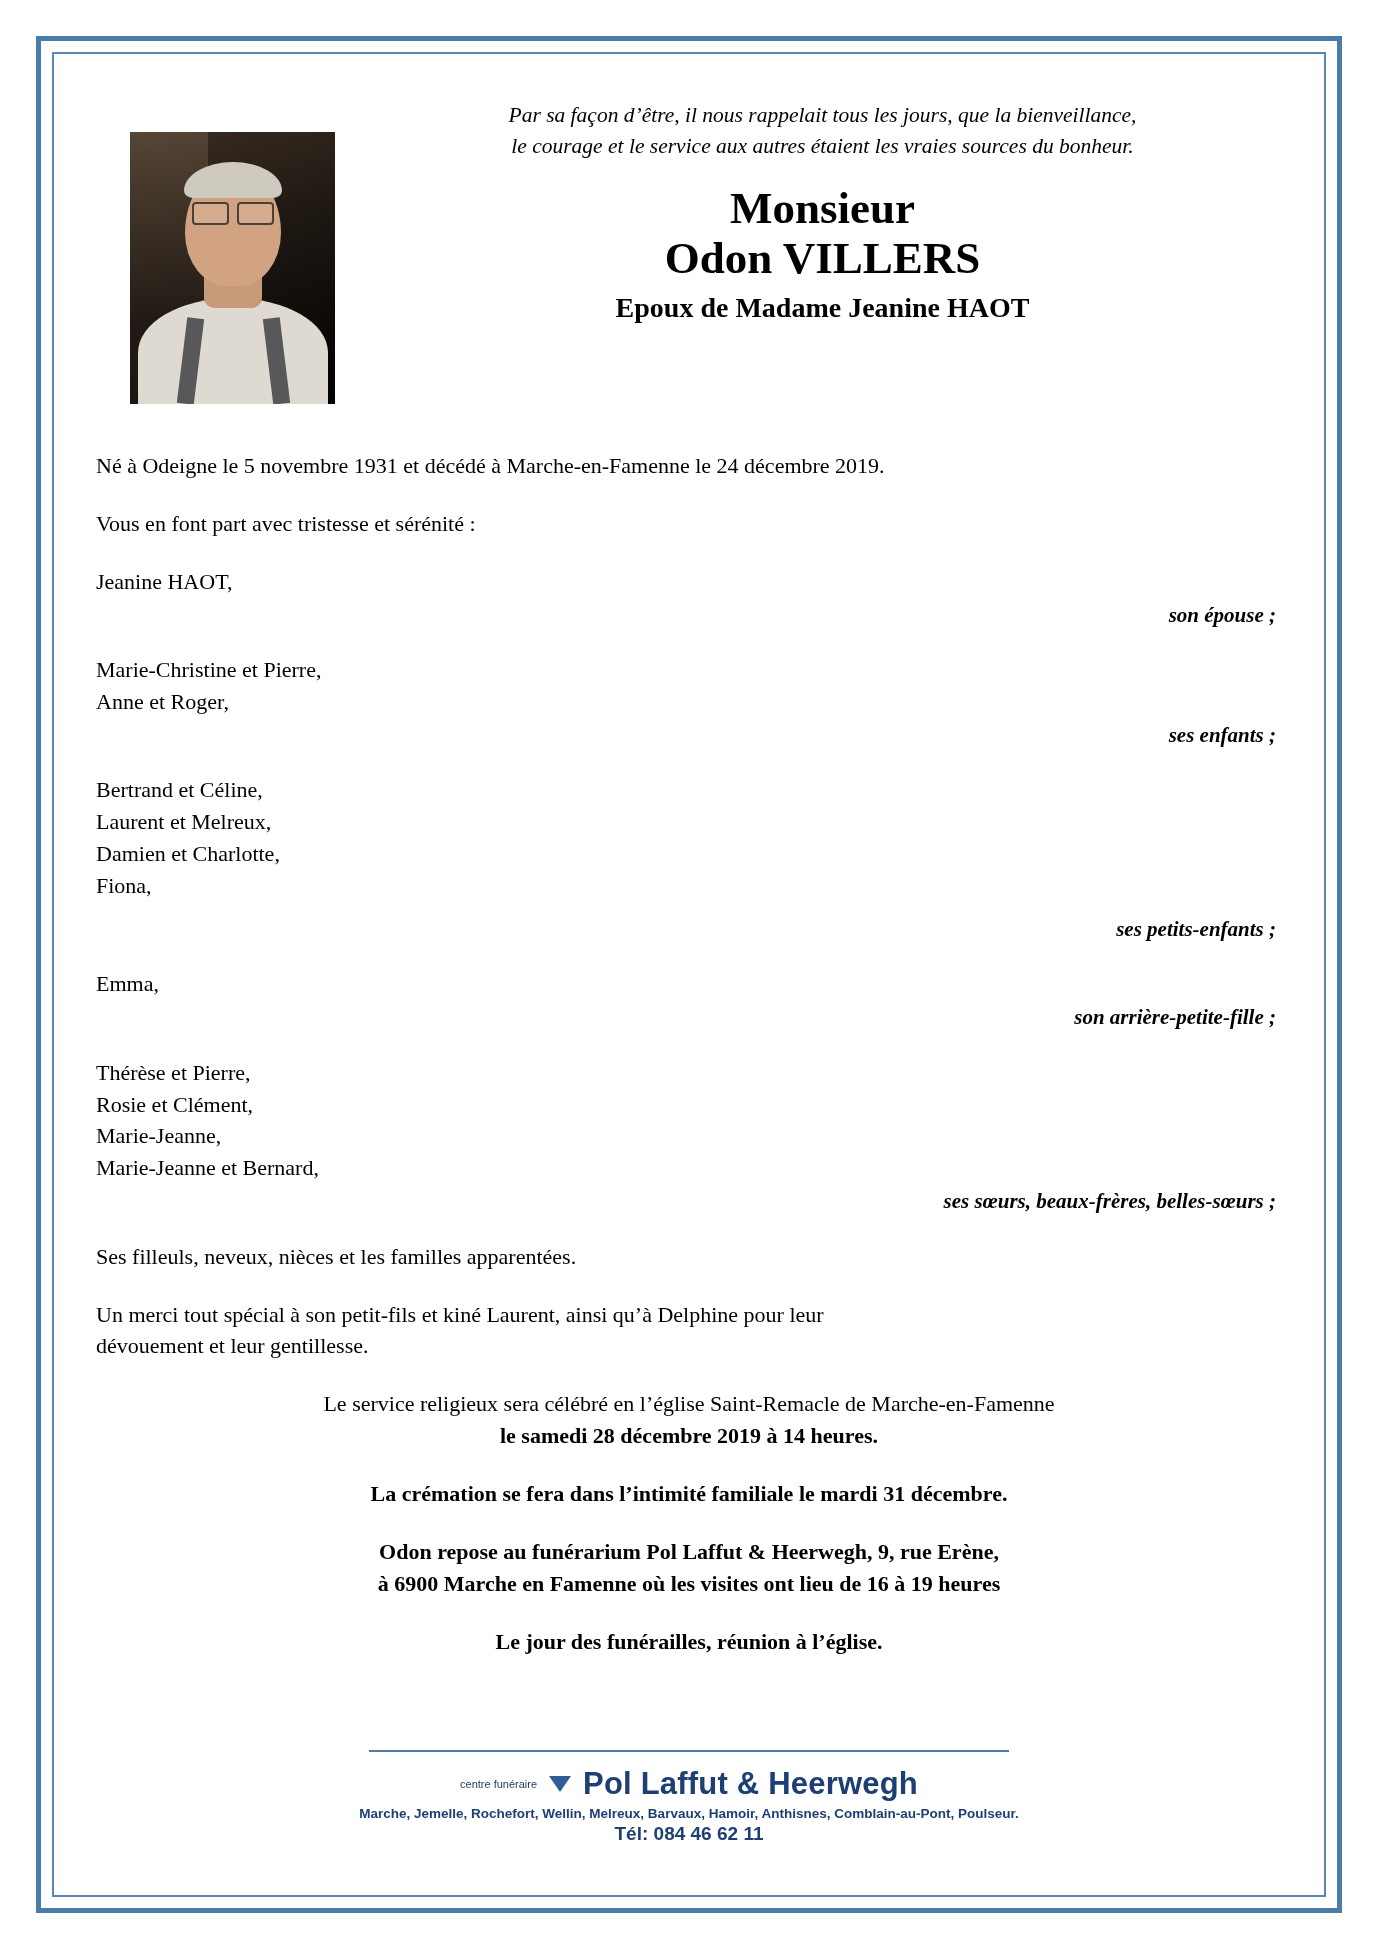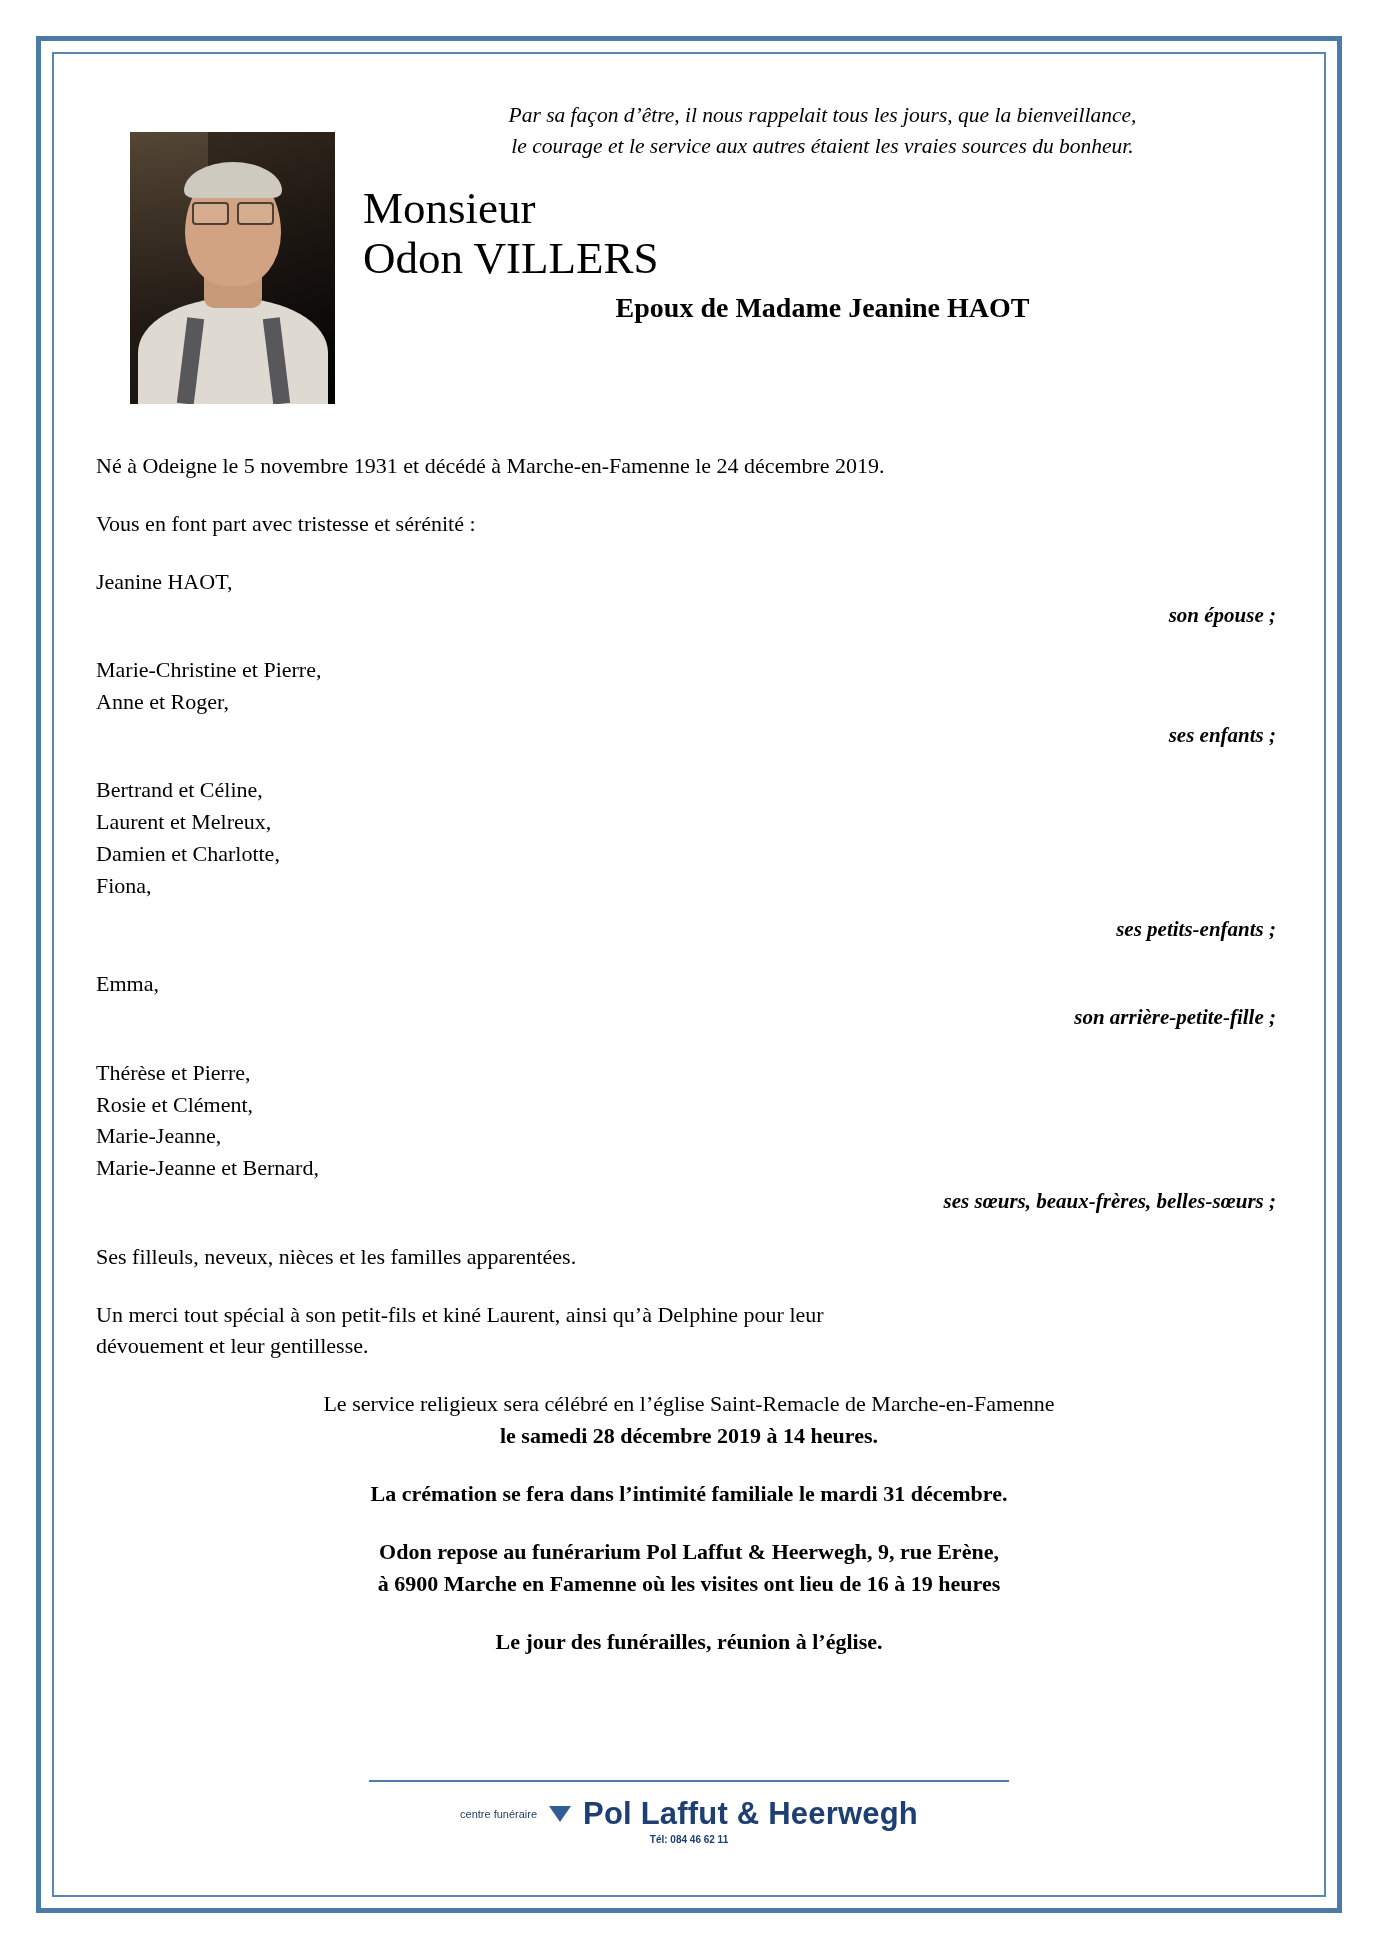--- a/index.html
+++ b/index.html
@@ -154,22 +154,22 @@
     padding-top: 4px;
   }
   .epitaph {
     font-style: italic;
     font-size: 21.5px;
     line-height: 1.42;
     text-align: center;
     margin: 0 0 22px 0;
   }
   .name-main {
-    text-align: left;
-    font-weight: normal;
+    text-align: center;
+    font-weight: bold;
     font-size: 45px;
     line-height: 1.12;
     margin: 0;
   }
   .name-sub {
     text-align: center;
     font-weight: bold;
     font-size: 28px;
     line-height: 1.25;
     margin: 6px 0 0 0;
@@ -262,21 +262,21 @@
   }
   .logo-cities {
     margin-top: 4px;
     font-size: 13.5px;
     font-weight: bold;
     color: #1d3f73;
     font-family: "Liberation Sans", sans-serif;
   }
   .logo-phone {
     margin-top: 2px;
-    font-size: 10px;
+    font-size: 19px;
     font-weight: bold;
     color: #1d3f73;
     font-family: "Liberation Sans", sans-serif;
   }
 </style>
 </head>
 <body>
 
 <div class="page">
 
@@ -374,17 +374,18 @@
 
     </div>
 
     <div class="footer">
       <div class="footer-rule"></div>
       <div class="logo-row">
         <span class="logo-small">centre funéraire</span>
         <span class="logo-mark"></span>
         <span class="logo-big">Pol Laffut &amp; Heerwegh</span>
       </div>
+      <div class="logo-cities">Marche, Jemelle, Rochefort, Wellin, Melreux, Barvaux, Hamoir, Anthisnes, Comblain-au-Pont, Poulseur.</div>
       <div class="logo-phone">Tél: 084 46 62 11</div>
     </div>
 
   </div>
 </div>
 
 </body></html>

